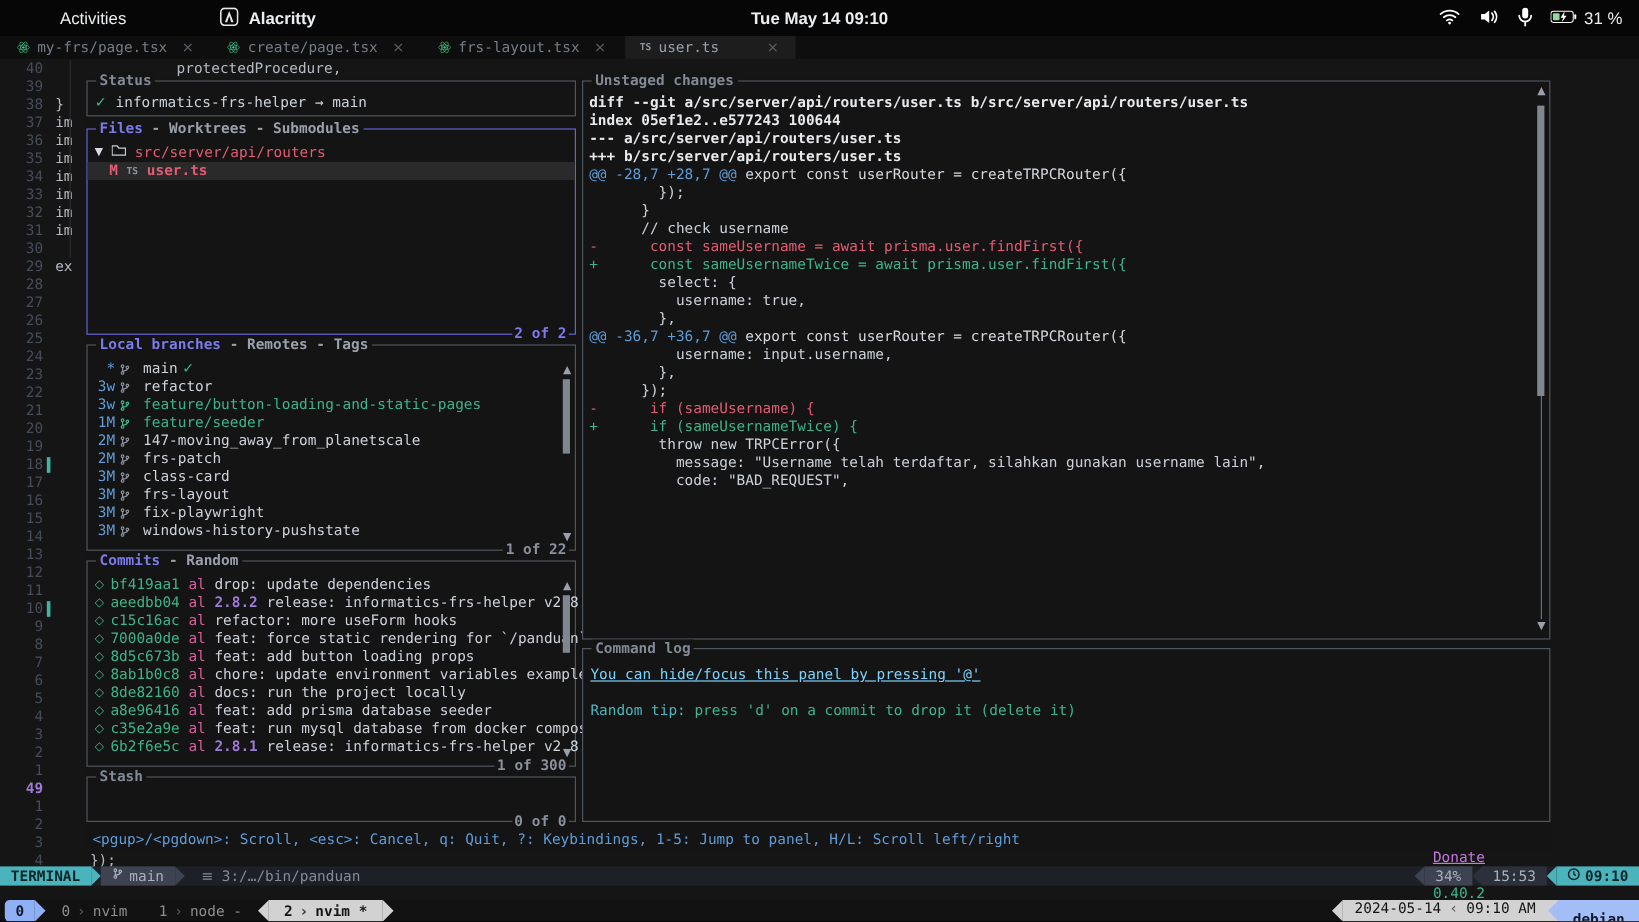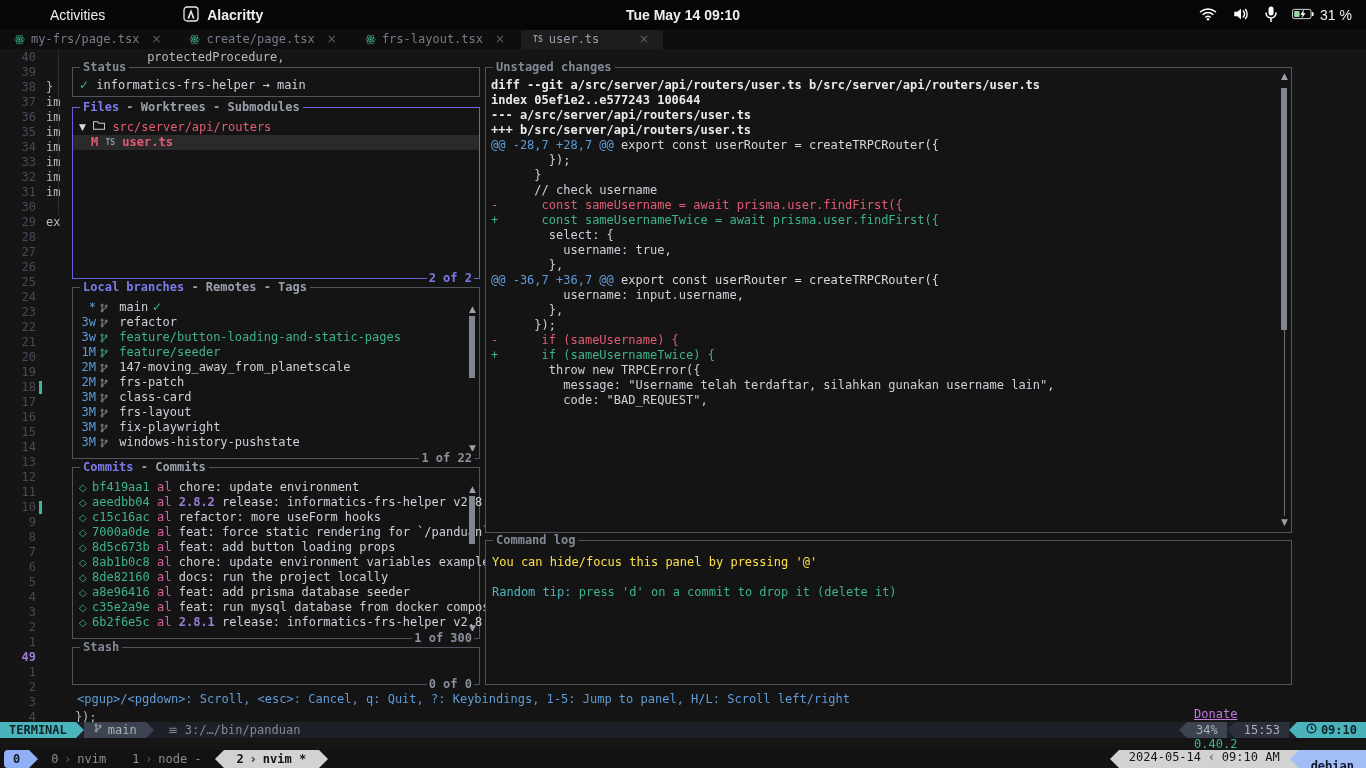--- a/index.html
+++ b/index.html
@@ -55,21 +55,21 @@
   .pcount { position:absolute; bottom:-8px; right:5px; background:#141414; padding:0 2px;
     font-weight:bold; color:#8a919d; }
   .pcount.purple { color:#7c7bec; }
 
   .prow { height:15px; display:flex; align-items:center; white-space:pre; padding-left:6px; }
   .prow.sel { background:#2a2a2a; }
 
   
   .green { color:#3eb489; }
   .rose { color:#e25c74; }
-  .blue { color:#fde047; }
+  .blue { color:#7dd3fc;text-decoration:underline; }
   .cyanc { color:#4db5bd; }
   .pinkc { color:#d75f9e; }
   .tagp { color:#9d7cd8; font-weight:bold; }
 
   
   .rec { width:17px; text-align:right; color:#5f9cd8; flex:none; }
   .bicon { width:16px; flex:none; display:flex; justify-content:center; color:#8a919d; }
   .bname { color:#ccd1d9; }
   .row-green .bname, .row-green .bicon { color:#3eb489; }
   .cicon { width:13px; flex:none; color:#3eb489; font-family:"DejaVu Sans", sans-serif; font-size:10px; }
@@ -371,23 +371,23 @@
                 <path d="M5 5.2v5.6M11.5 6.7c0 2.6-4 2.6-6.5 3.6"></path>
               </svg></span><span class="bname"> windows-history-pushstate</span></div>
         </div>
       <span class="sarrow" style="top:17px;">▲</span>
       <div class="sthumb" style="top:28px;height:62px;"></div>
       <span class="sarrow" style="bottom:5px;">▼</span>
       <span class="pcount">1 of 22</span>
     </div>
 
     <div class="panel" style="left:0;top:402px;width:408px;height:172px;">
-      <span class="ptitle"><span class="main">Commits</span><span class="rest"> - Commits</span></span>
+      <span class="ptitle"><span class="main">Commits</span><span class="rest"> - Random</span></span>
       <div id="commit-rows" style="margin-top:12px;">
-          <div class="prow"><span class="cicon">◇</span><span class="chash">bf419aa1</span><span class="pinkc"> al </span><span class="cmsg">chore: update environment</span></div>
+          <div class="prow"><span class="cicon">◇</span><span class="chash">bf419aa1</span><span class="pinkc"> al </span><span class="cmsg">drop: update dependencies</span></div>
           <div class="prow"><span class="cicon">◇</span><span class="chash">aeedbb04</span><span class="pinkc"> al </span><span class="tagp">2.8.2 </span><span class="cmsg">release: informatics-frs-helper v2.8.</span></div>
           <div class="prow"><span class="cicon">◇</span><span class="chash">c15c16ac</span><span class="pinkc"> al </span><span class="cmsg">refactor: more useForm hooks</span></div>
           <div class="prow"><span class="cicon">◇</span><span class="chash">7000a0de</span><span class="pinkc"> al </span><span class="cmsg">feat: force static rendering for `/panduan`</span></div>
           <div class="prow"><span class="cicon">◇</span><span class="chash">8d5c673b</span><span class="pinkc"> al </span><span class="cmsg">feat: add button loading props</span></div>
           <div class="prow"><span class="cicon">◇</span><span class="chash">8ab1b0c8</span><span class="pinkc"> al </span><span class="cmsg">chore: update environment variables example</span></div>
           <div class="prow"><span class="cicon">◇</span><span class="chash">8de82160</span><span class="pinkc"> al </span><span class="cmsg">docs: run the project locally</span></div>
           <div class="prow"><span class="cicon">◇</span><span class="chash">a8e96416</span><span class="pinkc"> al </span><span class="cmsg">feat: add prisma database seeder</span></div>
           <div class="prow"><span class="cicon">◇</span><span class="chash">c35e2a9e</span><span class="pinkc"> al </span><span class="cmsg">feat: run mysql database from docker compos</span></div>
           <div class="prow"><span class="cicon">◇</span><span class="chash">6b2f6e5c</span><span class="pinkc"> al </span><span class="tagp">2.8.1 </span><span class="cmsg">release: informatics-frs-helper v2.8.</span></div>
         </div>

